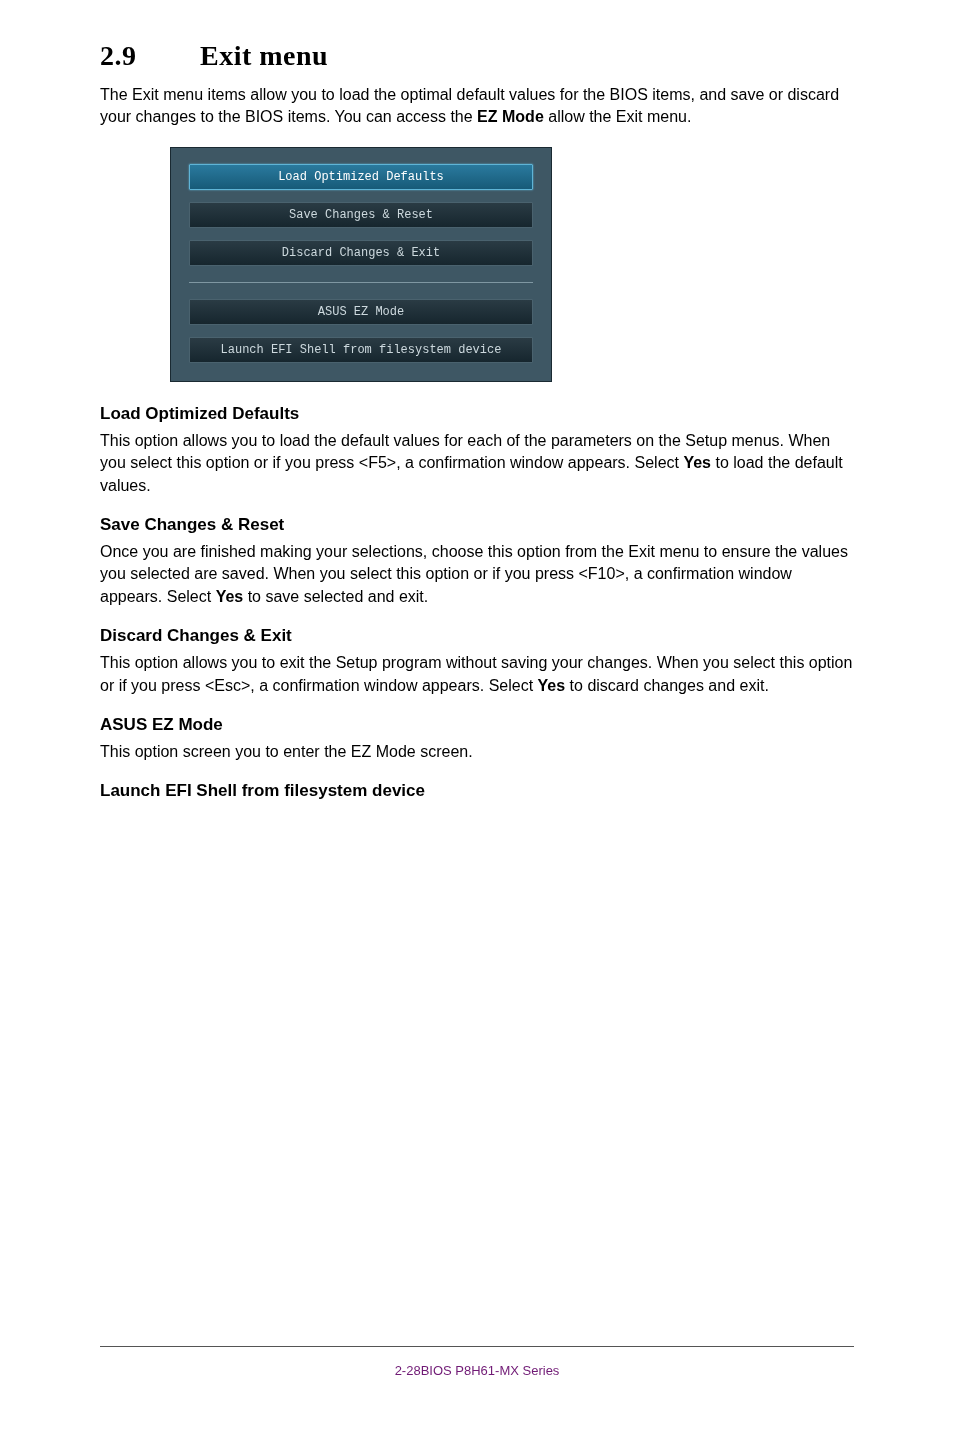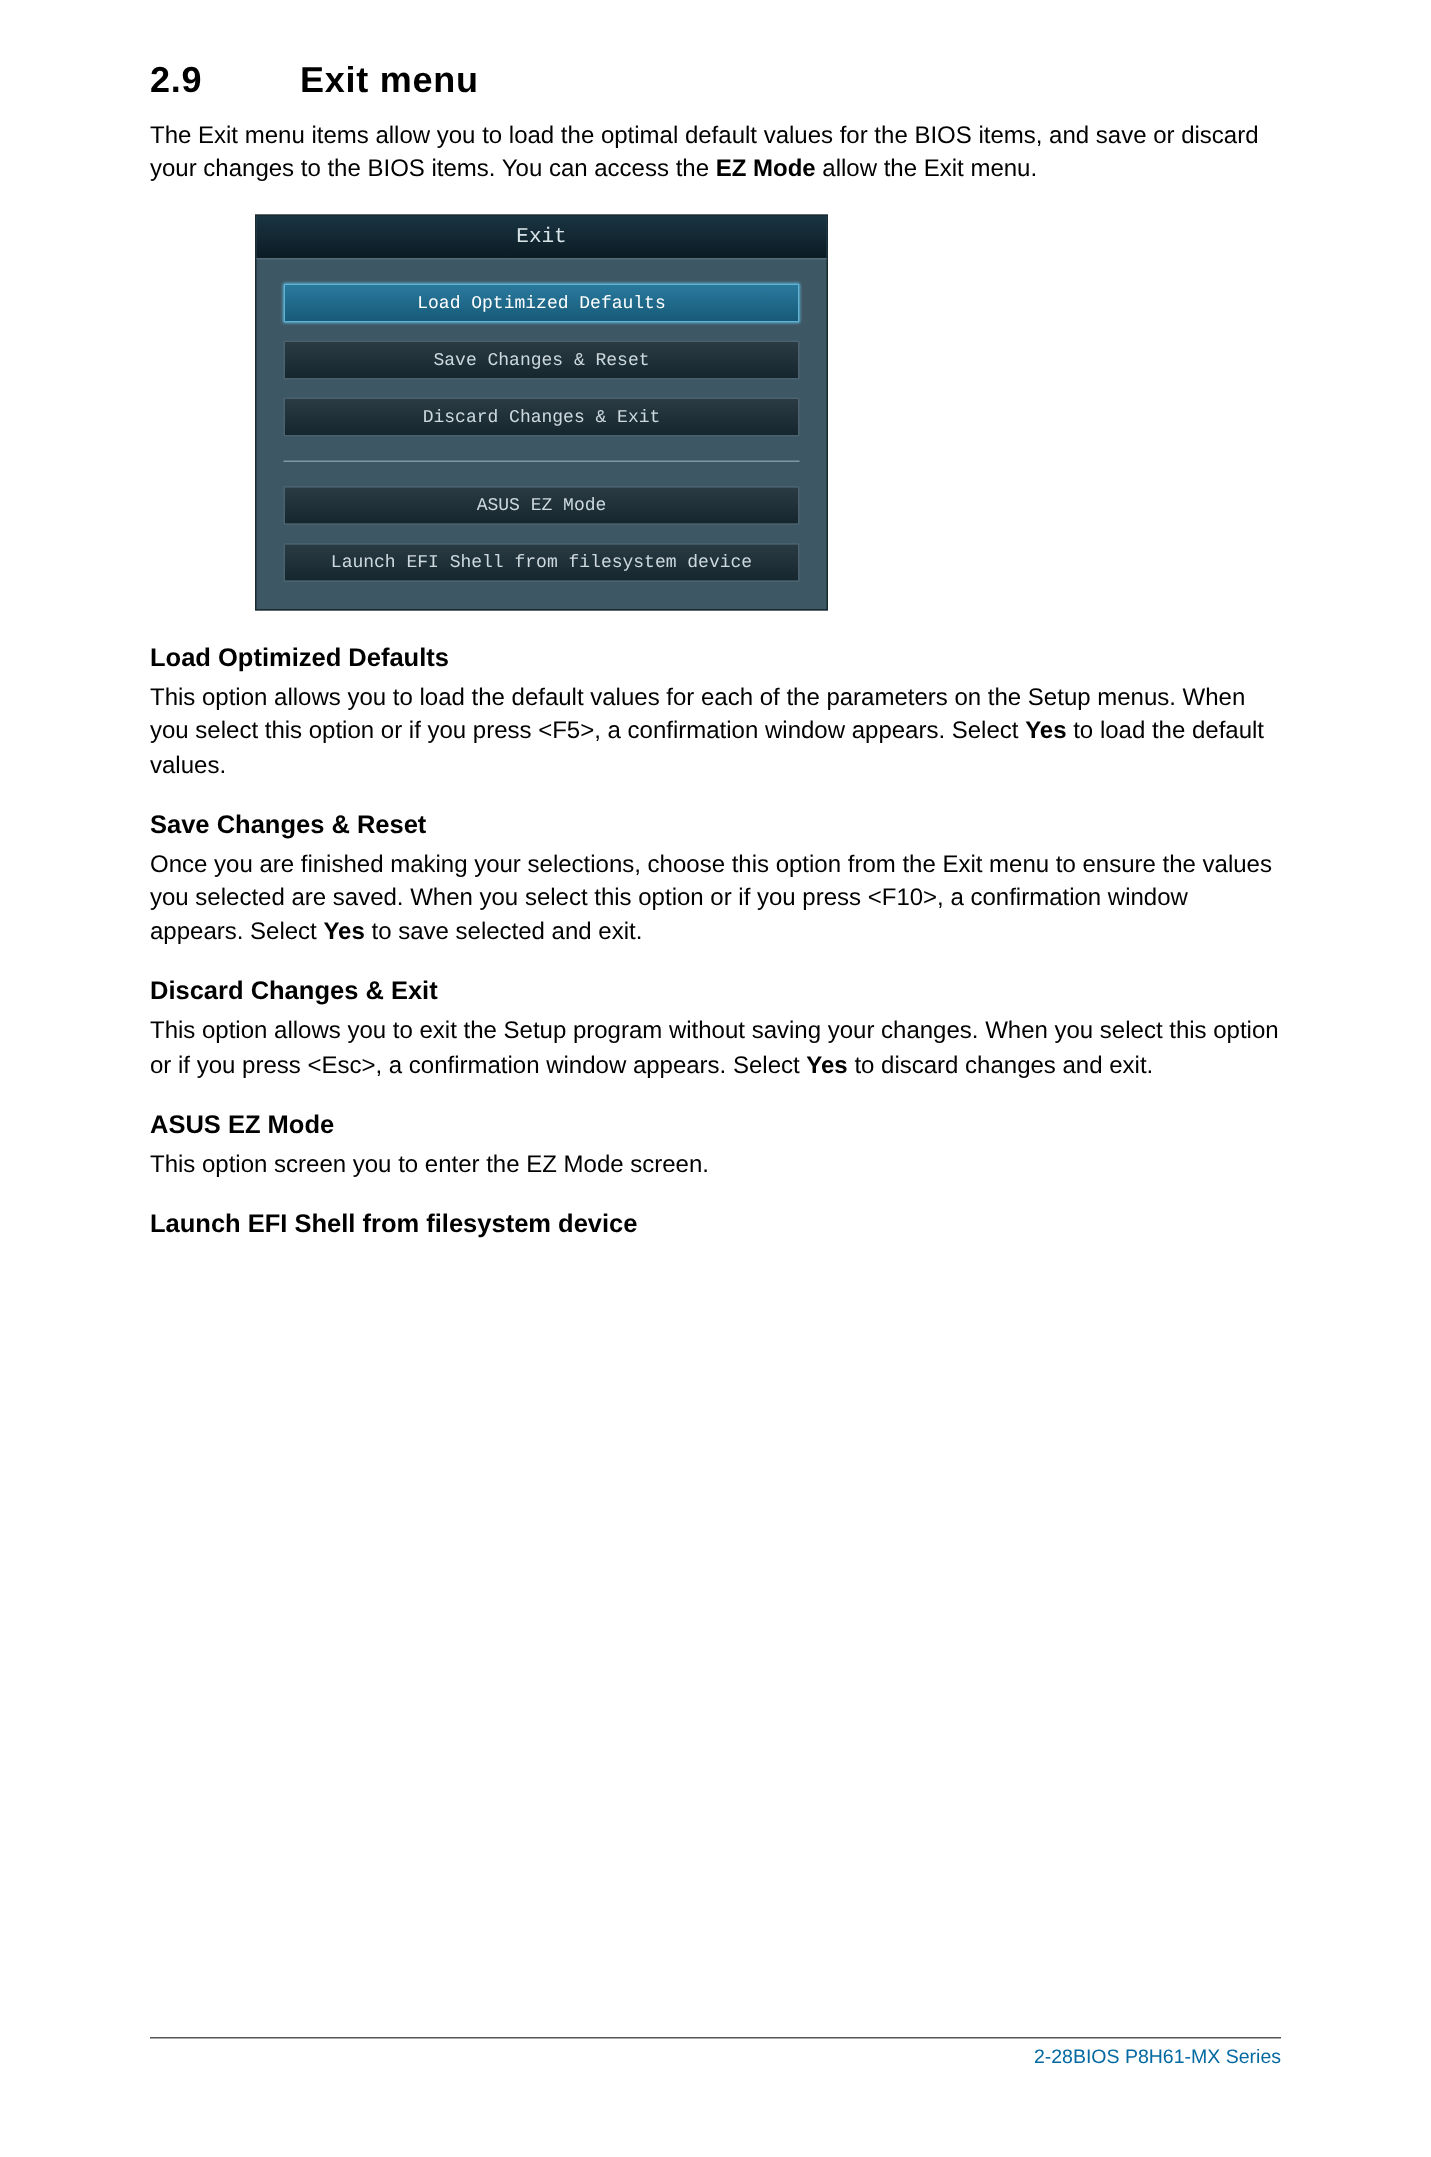--- a/index.html
+++ b/index.html
@@ -13,24 +13,25 @@
     position: relative;
   }
   .page {
     padding: 40px 100px 0 100px;
     box-sizing: border-box;
     width: 100%;
     height: 100%;
     position: relative;
   }
   h1.section-title {
-    font-size: 24px;
+    font-size: 28px;
     font-weight: bold;
     margin: 0 0 12px 0;
     letter-spacing: 0.5px;
+    font-family: Liberation Serif, serif;
   }
   h1.section-title .num {
     display: inline-block;
     width: 100px;
   }
   p.body-text {
     font-size: 16px;
     line-height: 1.4;
     margin: 0 0 18px 0;
     color: #000;
@@ -87,42 +88,41 @@
     background: #7f97a2;
     margin: 16px 0 16px 0;
   }
   
   .footer-line {
     position: absolute;
     left: 100px;
     right: 100px;
     bottom: 60px;
     border-top: 1px solid #555;
-    padding-top: 4px;
+    padding-top: 16px;
     display: flex;
-    justify-content: flex-end;
+    justify-content: center;
     font-size: 13px;
-    color: #0369a1;
+    color: #701a75;
   }
 </style>
 </head>
 <body>
 
 <div class="page">
 
   <h1 class="section-title">
     <span class="num">2.9</span><span>Exit menu</span>
   </h1>
 
   <p class="body-text">
     <span>The Exit menu items allow you to load the optimal default values for the BIOS items, and save or discard your changes to the BIOS items. You can access the </span><span class="bold">EZ Mode</span><span> allow the Exit menu.</span>
   </p>
 
   <div class="bios-box">
-    <div class="bios-title-row">Exit</div>
     <div class="bios-body">
       <div class="bios-btn selected">Load Optimized Defaults</div>
       <div class="bios-btn dark">Save Changes &amp; Reset</div>
       <div class="bios-btn dark">Discard Changes &amp; Exit</div>
       <div class="bios-separator"></div>
       <div class="bios-btn dark">ASUS EZ Mode</div>
       <div class="bios-btn dark" style="margin-bottom:0;">Launch EFI Shell from filesystem device</div>
     </div>
   </div>
 

